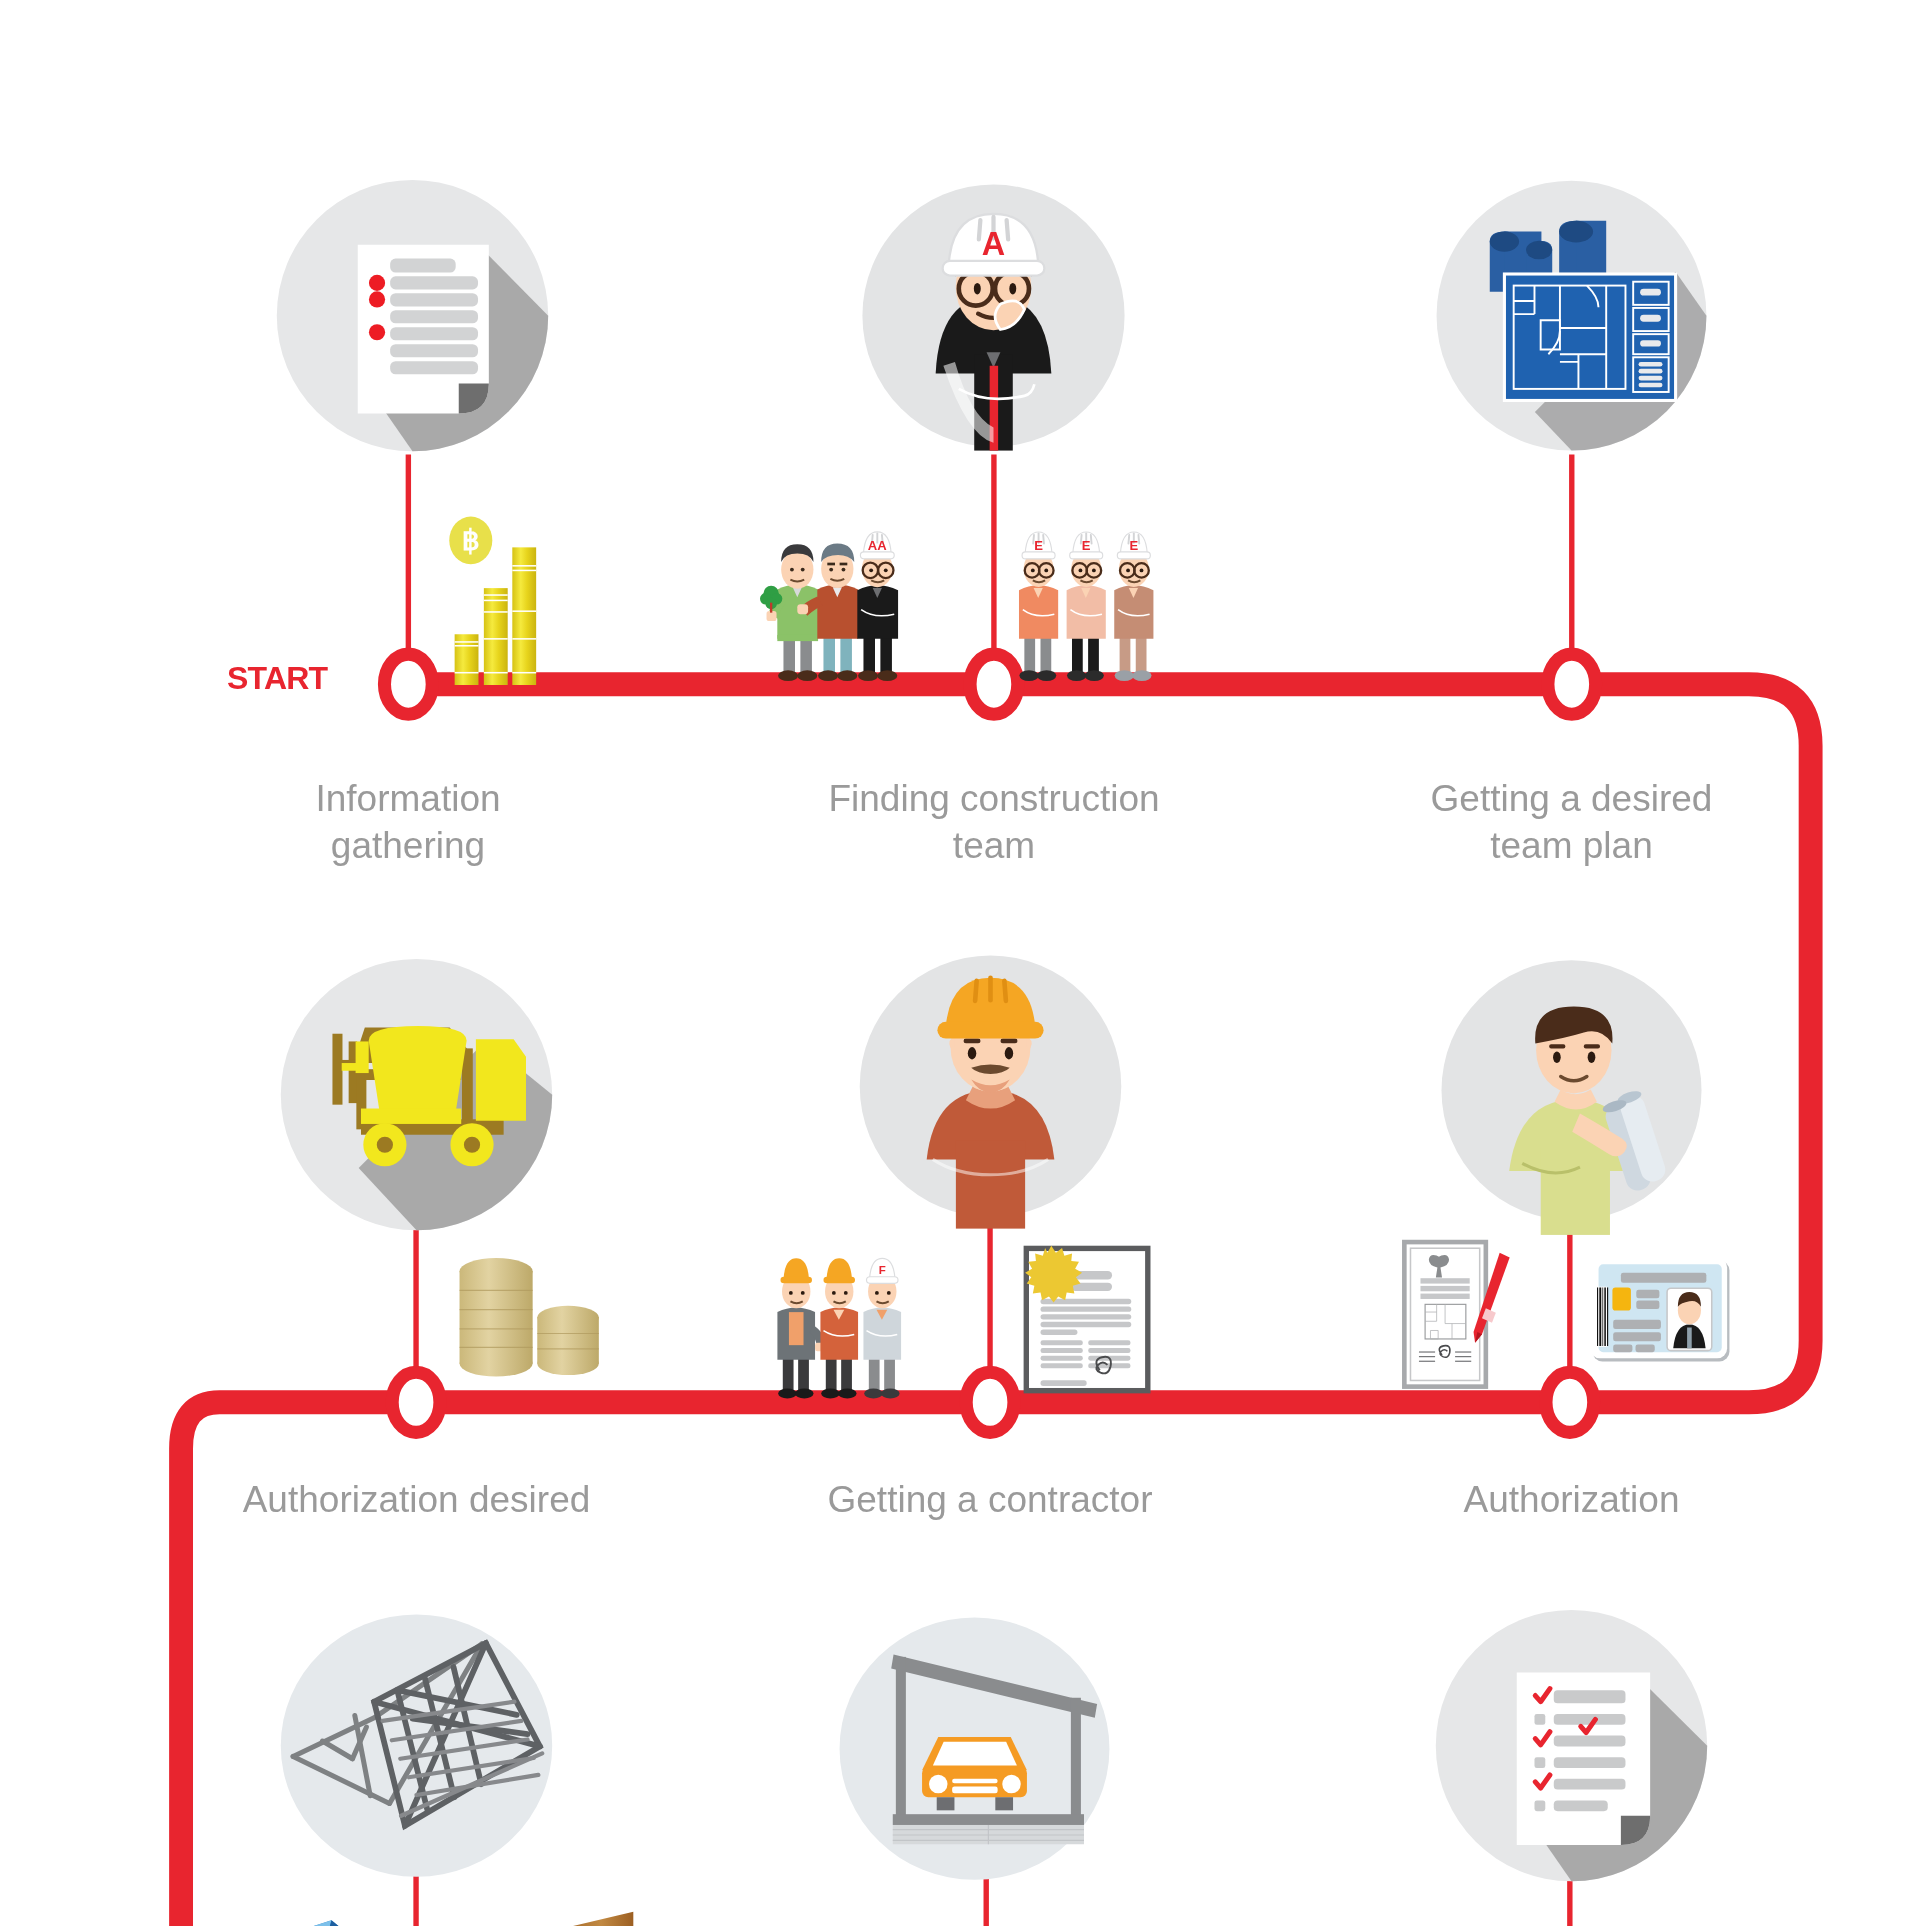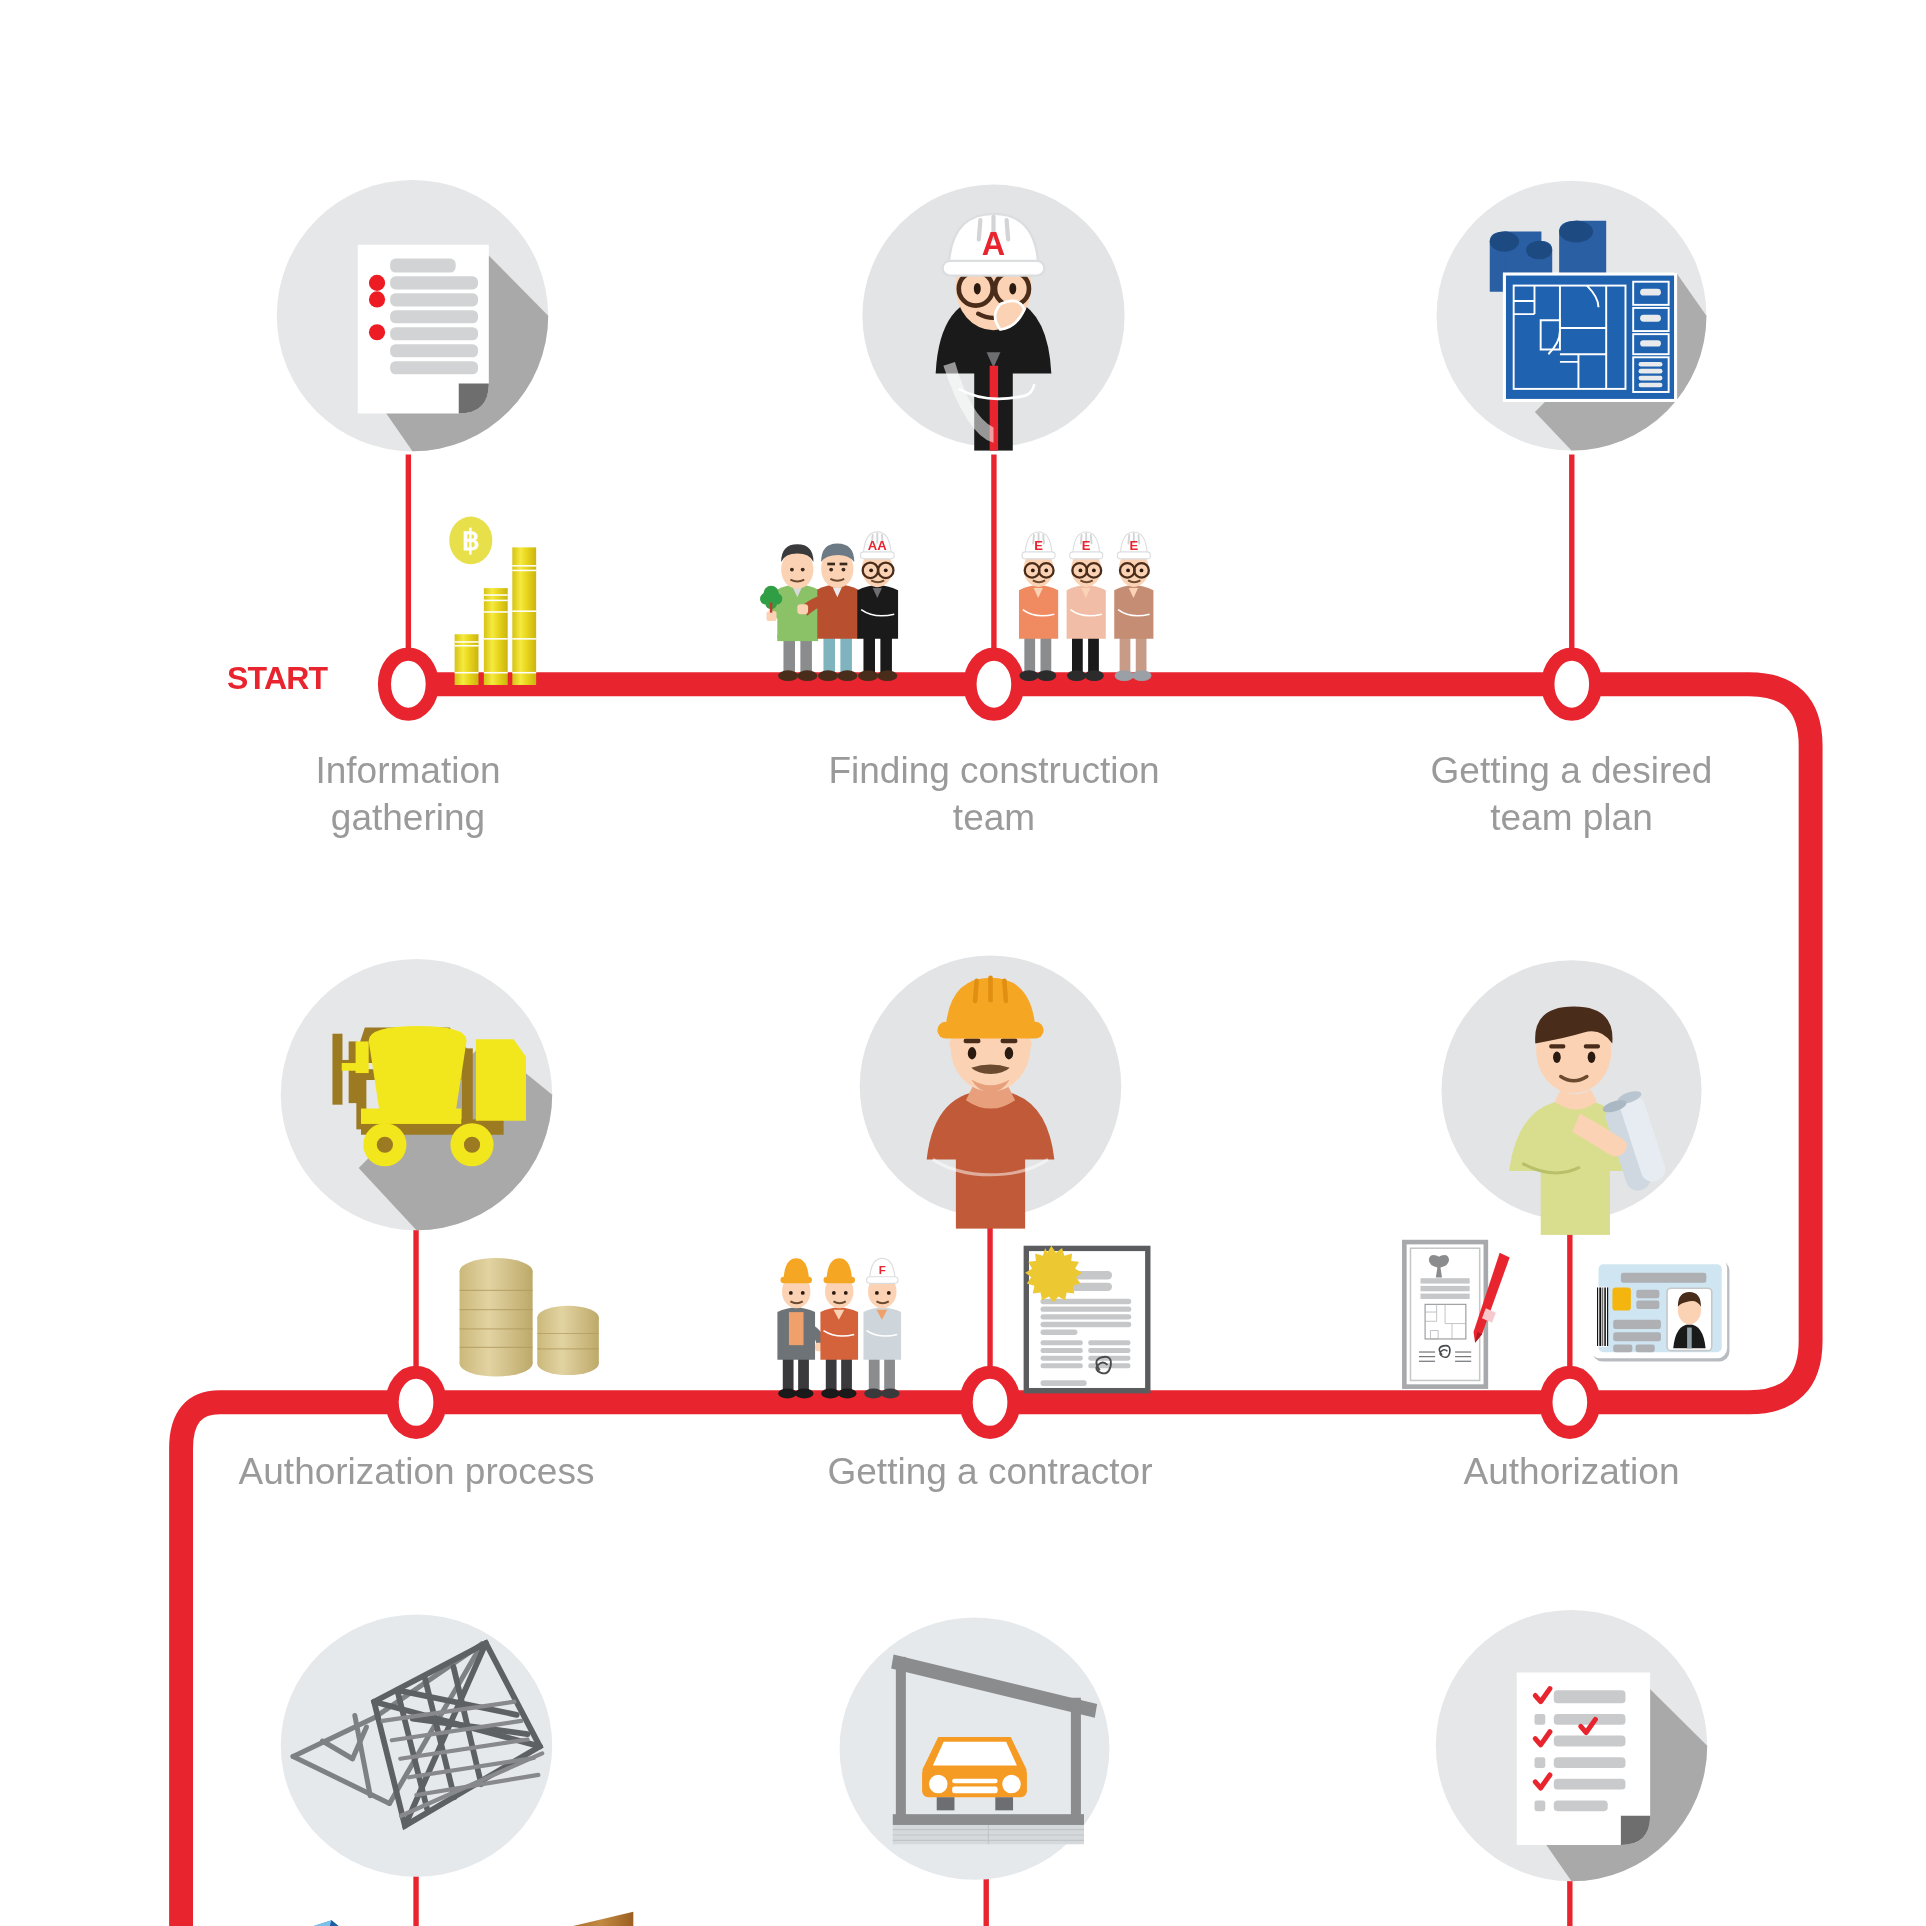--- a/index.html
+++ b/index.html
@@ -1,19 +1,19 @@
 <!DOCTYPE html>
 <html style="font-size:6.2px"><head>
 <meta charset="utf-8">
 <style>
   html,body{margin:0;padding:0;background:#ffffff;}
   body{width:2093px;height:2459px;font-family:"Liberation Sans",sans-serif;position:relative;overflow:hidden;}
   #stage{position:absolute;left:0;top:0;width:2093px;height:2459px;}
   svg.layer{position:absolute;left:0;top:0;width:2093px;height:2459px;overflow:visible;}
-  .step-label{position:absolute;text-align:center;color:#9a9a9a;font-size:37px;line-height:1.28;font-family:"Liberation Sans",sans-serif;font-weight:400;white-space:pre-line;}
+  .step-label{position:absolute;text-align:center;color:#9a9a9a;font-size:37px;line-height:1.28;font-family:"Liberation Sans",sans-serif;font-weight:400;white-space:pre-line;margin-top:28px;}
   .start-label{position:absolute;color:#e8252f;font-weight:bold;font-size:32px;letter-spacing:-0.8px;font-family:"Liberation Sans",sans-serif;}
   .icon-wrap{position:absolute;}
 </style>
 </head>
 <body>
 
 <div id="stage">
 
   <svg class="layer" viewBox="0 0 5433 6383">
     <defs>
@@ -745,18 +745,18 @@
 
   <div class="start-label" style="left:227px;top:660px;">START</div>
 
   <div class="step-label" style="left:254px;top:747px;width:308px;">Information
 gathering</div>
   <div class="step-label" style="left:790px;top:747px;width:408px;">Finding construction
 team</div>
   <div class="step-label" style="left:1371px;top:747px;width:401px;">Getting a desired
 team plan</div>
 
-  <div class="step-label" style="left:193px;top:1448px;width:447px;">Authorization process</div>
+  <div class="step-label" style="left:193px;top:1448px;width:447px;">Authorization desired</div>
   <div class="step-label" style="left:778px;top:1448px;width:424px;">Getting a contractor</div>
   <div class="step-label" style="left:1371px;top:1448px;width:401px;">Authorization</div>
 
 </div>
 
 
 </body></html>

